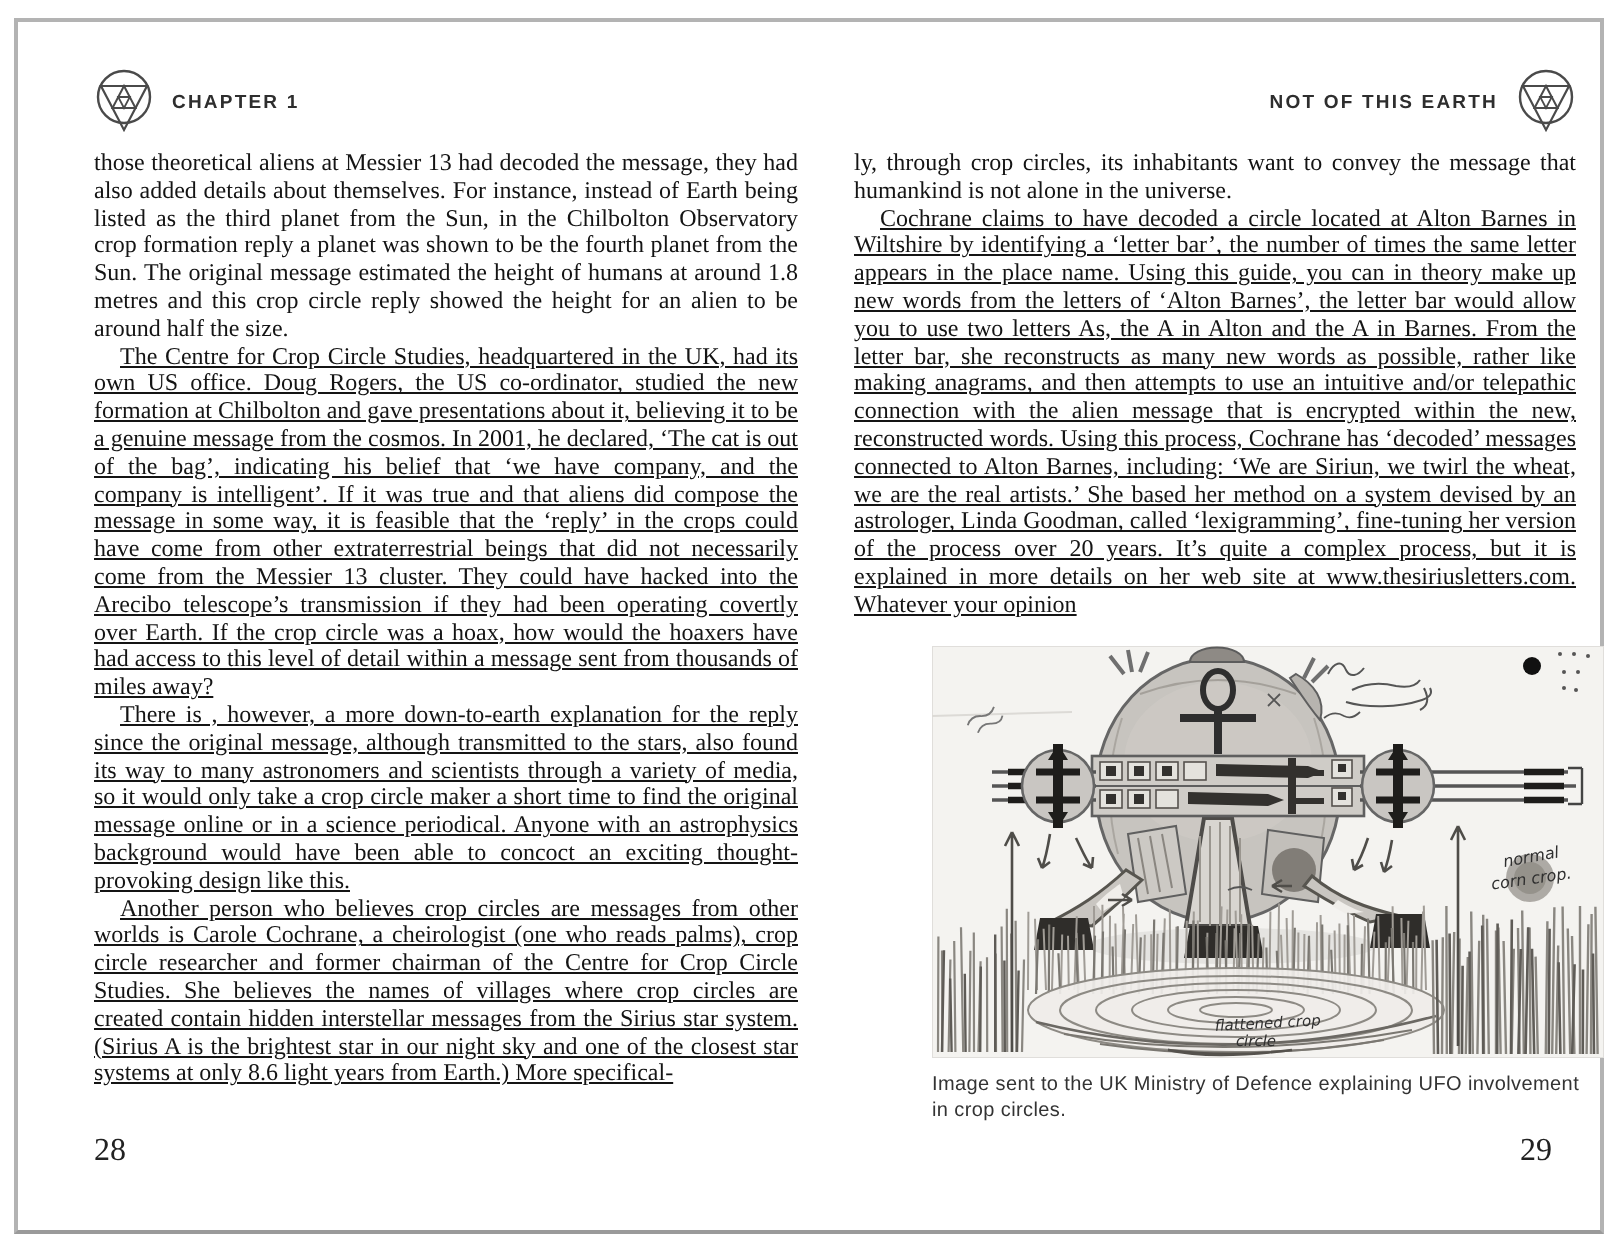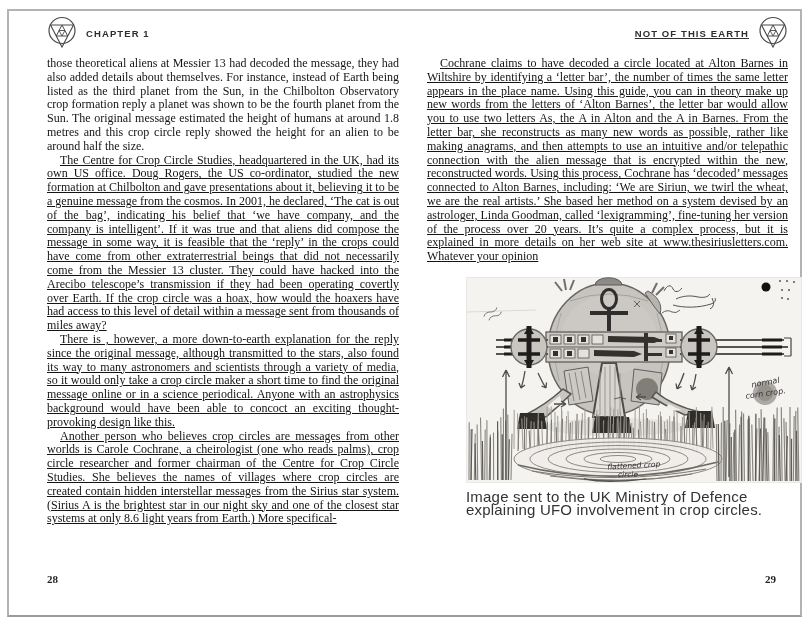--- a/index.html
+++ b/index.html
@@ -1,36 +1,36 @@
 <!DOCTYPE html>
 <html><head>
 <meta charset="utf-8">
 <style>
   * { margin:0; padding:0; box-sizing:border-box; }
   html,body { width:810px; height:623px; background:#ffffff; }
   body { position:relative; font-family:"Liberation Serif", serif; color:#141414; }
   .frame { position:absolute; left:7px; top:9px; right:8px; bottom:6px;
            border:2px solid #b3b3b3; border-bottom-color:#9a9a9a; display:flex; background:#fff; }
-  .page { position:relative; height:100%; padding-top:4px; }
+  .page { position:relative; height:100%; padding-top:22px; }
   .page.left  { width:404px; padding-left:38px; padding-right:14px; }
   .page.right { width:387px; padding-left:14px; padding-right:12px; }
   .hdr { display:flex; align-items:center; height:36px; margin-bottom:6px;
          font-family:"Liberation Sans", sans-serif; font-size:9.5px; font-weight:bold;
          letter-spacing:1.1px; color:#2e2e2e; }
-  .hdr.right-hdr { justify-content:flex-end;text-decoration:underline; }
+  .hdr.right-hdr { justify-content:flex-end; }
   .hdr .label { white-space:nowrap; }
   .hdr.left-hdr .label { margin-left:9px; }
   .hdr.right-hdr .label { margin-right:9px; }
   .bodytext p { font-size:12px; line-height:13.8px; text-align:justify; }
   .bodytext p.ind { text-indent:13px;text-decoration:underline; }
   .figure { margin:13px 0 0 39px; width:336px; }
   .figure svg { display:block; }
   .caption { margin-top:7px; font-family:"Liberation Sans", sans-serif;
-             font-size:15px; line-height:13px; color:#333; letter-spacing:0.2px; width:332px; }
-  .folio { position:absolute; bottom:30px; font-size:11px; color:#222;font-weight:bold; }
+             font-size:10px; line-height:13px; color:#333; letter-spacing:0.2px; width:332px; }
+  .folio { position:absolute; bottom:30px; font-size:16px; color:#222; }
   .folio.fl { left:38px; }
   .folio.fr { right:24px;margin-top:44px; }
   .hand { font-family:"DejaVu Sans", sans-serif; font-style:italic; fill:#2f2f2f; }
 </style>
 </head>
 <body>
 
 <div class="frame">
 
   <div class="page left">
@@ -56,20 +56,21 @@
     <div class="hdr right-hdr">
       <span class="label">NOT OF THIS EARTH</span>
       <svg width="30" height="34" viewBox="0 0 30 34">
         <circle cx="15" cy="14.5" r="13" fill="none" stroke="#4a4a4a" stroke-width="1.2"></circle>
         <polygon points="3.5,9 26.5,9 15,31" fill="none" stroke="#4a4a4a" stroke-width="1.1"></polygon>
         <polygon points="15,9 9.25,20 20.75,20" fill="none" stroke="#4a4a4a" stroke-width="1"></polygon>
         <polygon points="12.1,14.5 17.9,14.5 15,20" fill="none" stroke="#4a4a4a" stroke-width="0.9"></polygon>
       </svg>
     </div>
     <div class="bodytext">
+      <p>ly, through crop circles, its inhabitants want to convey the message that humankind is not alone in the universe.</p>
       <p class="ind">Cochrane claims to have decoded a circle located at Alton Barnes in Wiltshire by identifying a ‘letter bar’, the number of times the same letter appears in the place name. Using this guide, you can in theory make up new words from the letters of ‘Alton Barnes’, the letter bar would allow you to use two letters As, the A in Alton and the A in Barnes. From the letter bar, she reconstructs as many new words as possible, rather like making anagrams, and then attempts to use an intuitive and/or telepathic connection with the alien message that is encrypted within the new, reconstructed words. Using this process, Cochrane has ‘decoded’ messages connected to Alton Barnes, including: ‘We are Siriun, we twirl the wheat, we are the real artists.’ She based her method on a system devised by an astrologer, Linda Goodman, called ‘lexigramming’, fine-tuning her version of the process over 20 years. It’s quite a complex process, but it is explained in more details on her web site at www.thesiriusletters.com. Whatever your opinion</p>
     </div>
 
     <div class="figure">
       <svg width="336" height="206" viewBox="0 0 336 206">
         <rect x="0" y="0" width="336" height="206" fill="#f4f3f0" stroke="#e0dedb"></rect>
         <line x1="0" y1="35" x2="70" y2="33" stroke="#dcdad6" stroke-width="1"></line>
 
         <g>
           <ellipse cx="150" cy="150" rx="72" ry="9" fill="#000" opacity="0.06"></ellipse>

